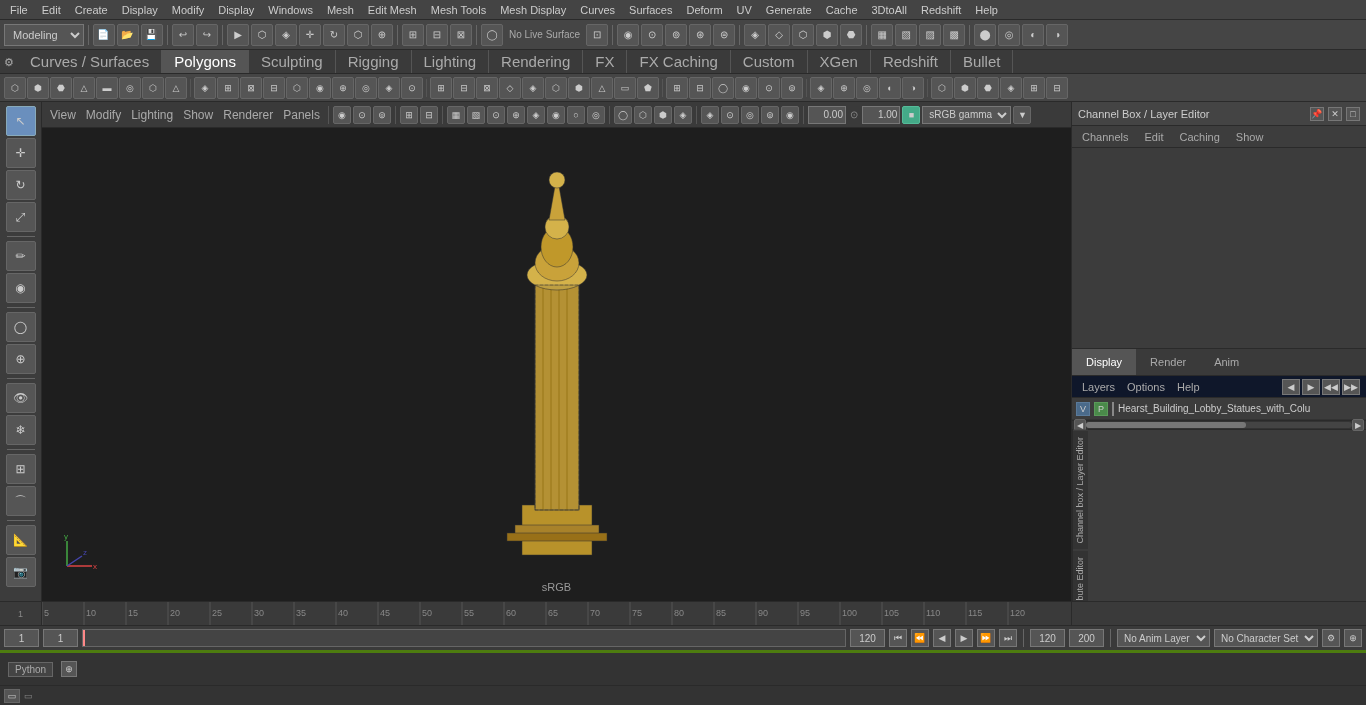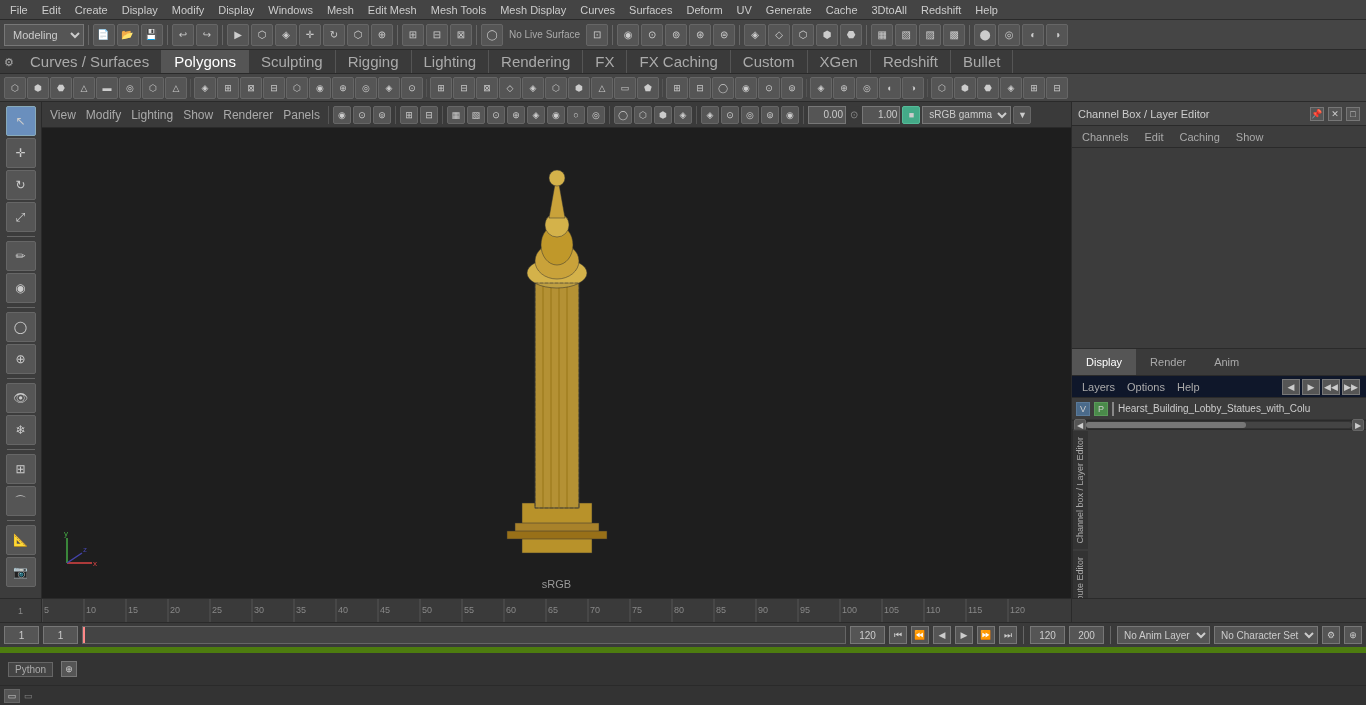--- a/index.html
+++ b/index.html
@@ -455,21 +455,21 @@
     }
 
     
     #python-bar {
       height: 20px;
       background: #333;
       display: flex;
       align-items: center;
       padding: 16px 8px;
       gap: 8px;
-      border-top: 6px solid #4d7c0f;
+      border-top: 3px solid #4d7c0f;
     }
     .python-label {
       font-size: 10px;
       color: #aaa;
       background: #444;
       padding: 1px 6px;
       border: 1px solid #666;
     }
     .python-command {
       flex: 1;

